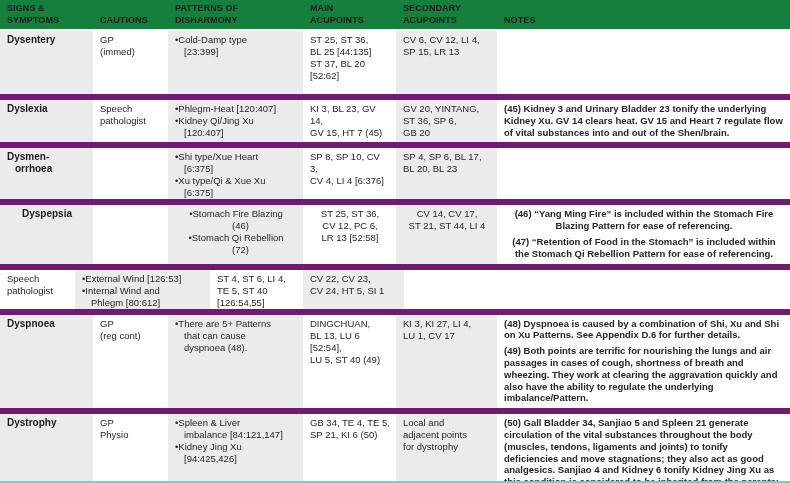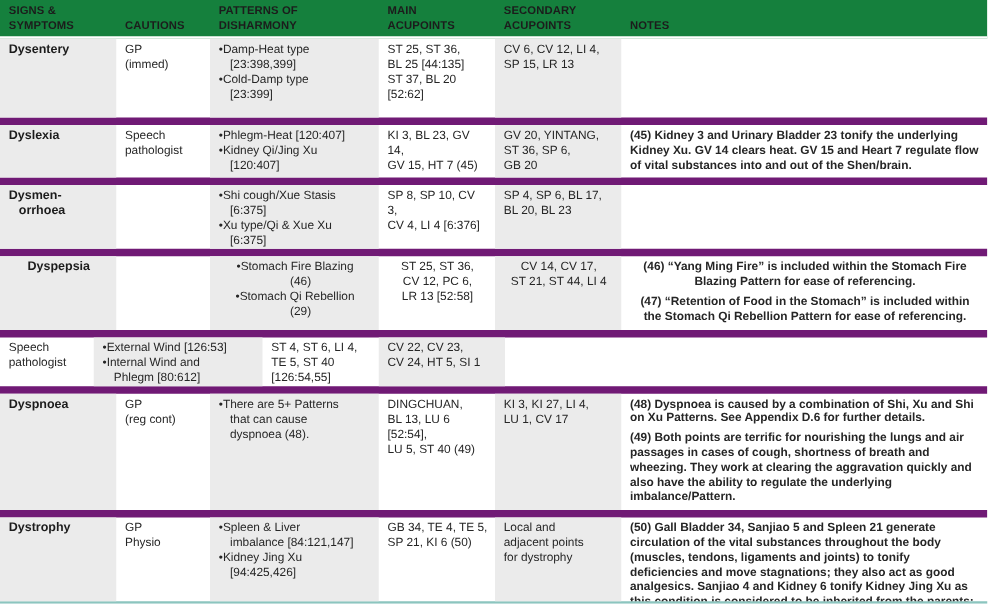--- a/index.html
+++ b/index.html
@@ -77,22 +77,21 @@
 ACUPOINTS</div>
     <div class="hcell c5">SECONDARY
 ACUPOINTS</div>
     <div class="hcell c6">NOTES</div>
   </div>
   <div class="rows">
   <div class="row">
     <div class="cell c1 shaded col-signs">Dysentery</div>
     <div class="cell c2">GP
 (immed)</div>
-    <div class="cell c3 shaded"><div class="pattern-item">Damp-Heat type
-[23:398,399]</div><div class="pattern-item">Cold-Damp type
+    <div class="cell c3 shaded"><div class="pattern-item">Cold-Damp type
 [23:399]</div></div>
     <div class="cell c4">ST 25, ST 36,
 BL 25 [44:135]
 ST 37, BL 20
 [52:62]</div>
     <div class="cell c5 shaded">CV 6, CV 12, LI 4,
 SP 15, LR 13</div>
     <div class="cell c6 col-notes"></div>
   </div>
 
@@ -109,36 +108,36 @@
 GB 20</div>
     <div class="cell c6 col-notes">
           <p>(45) Kidney 3 and Urinary Bladder 23 tonify the underlying Kidney Xu. GV 14 clears heat. GV 15 and Heart 7 regulate flow of vital substances into and out of the Shen/brain.</p>
         </div>
   </div>
 
   <div class="row">
     <div class="cell c1 shaded col-signs">Dysmen-
 orrhoea</div>
     <div class="cell c2"></div>
-    <div class="cell c3 shaded"><div class="pattern-item">Shi cough/Xue Stasis
+    <div class="cell c3 shaded"><div class="pattern-item">Shi type/Xue Heart
 [6:375]</div><div class="pattern-item">Xu type/Qi &amp; Xue Xu
 [6:375]</div></div>
     <div class="cell c4">SP 8, SP 10, CV 3,
 CV 4, LI 4 [6:376]</div>
     <div class="cell c5 shaded">SP 4, SP 6, BL 17,
 BL 20, BL 23</div>
     <div class="cell c6 col-notes"></div>
   </div>
 
   <div class="row">
     <div class="cell c1 shaded col-signs">Dyspepsia</div>
     <div class="cell c2"></div>
     <div class="cell c3 shaded"><div class="pattern-item">Stomach Fire Blazing
 (46)</div><div class="pattern-item">Stomach Qi Rebellion
-(29)</div></div>
+(72)</div></div>
     <div class="cell c4">ST 25, ST 36,
 CV 12, PC 6,
 LR 13 [52:58]</div>
     <div class="cell c5 shaded">CV 14, CV 17,
 ST 21, ST 44, LI 4</div>
     <div class="cell c6 col-notes">
           <p>(46) “Yang Ming Fire” is included within the Stomach Fire Blazing Pattern for ease of referencing.</p>
           <p>(47) “Retention of Food in the Stomach” is included within the Stomach Qi Rebellion Pattern for ease of referencing.</p>
         </div>
   </div>

